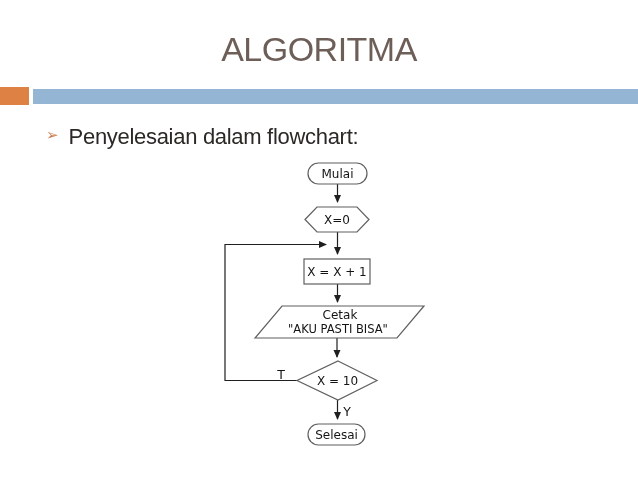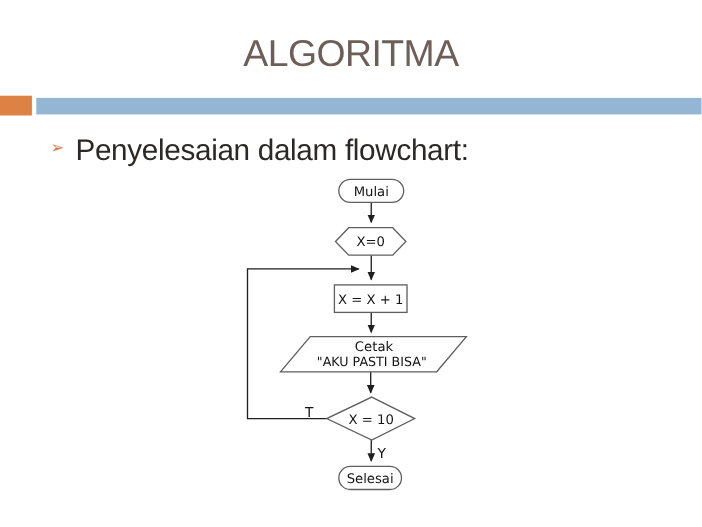--- a/index.html
+++ b/index.html
@@ -32,21 +32,21 @@
     display:flex; align-items:flex-start;
   }
   .bullet-marker {
     color:#cd7b4e;
     font-size:15px; line-height:22px;
     margin-right:10px;
     flex:0 0 auto;
   }
   .bullet-text {
     color:#2b2825;
-    font-size:27px; line-height:25px;
+    font-size:22px; line-height:25px;
     letter-spacing:-0.3px;
   }
   svg.flowchart { position:absolute; left:0; top:0; }
   .shape { fill:#ffffff; stroke:#5f5f5f; stroke-width:1.2; }
   .conn  { fill:none; stroke:#1f1f1f; stroke-width:1.2; }
   .node-label {
     font-family:"DejaVu Sans", sans-serif;
     font-size:12px; fill:#141414;
     text-anchor:middle;
   }

